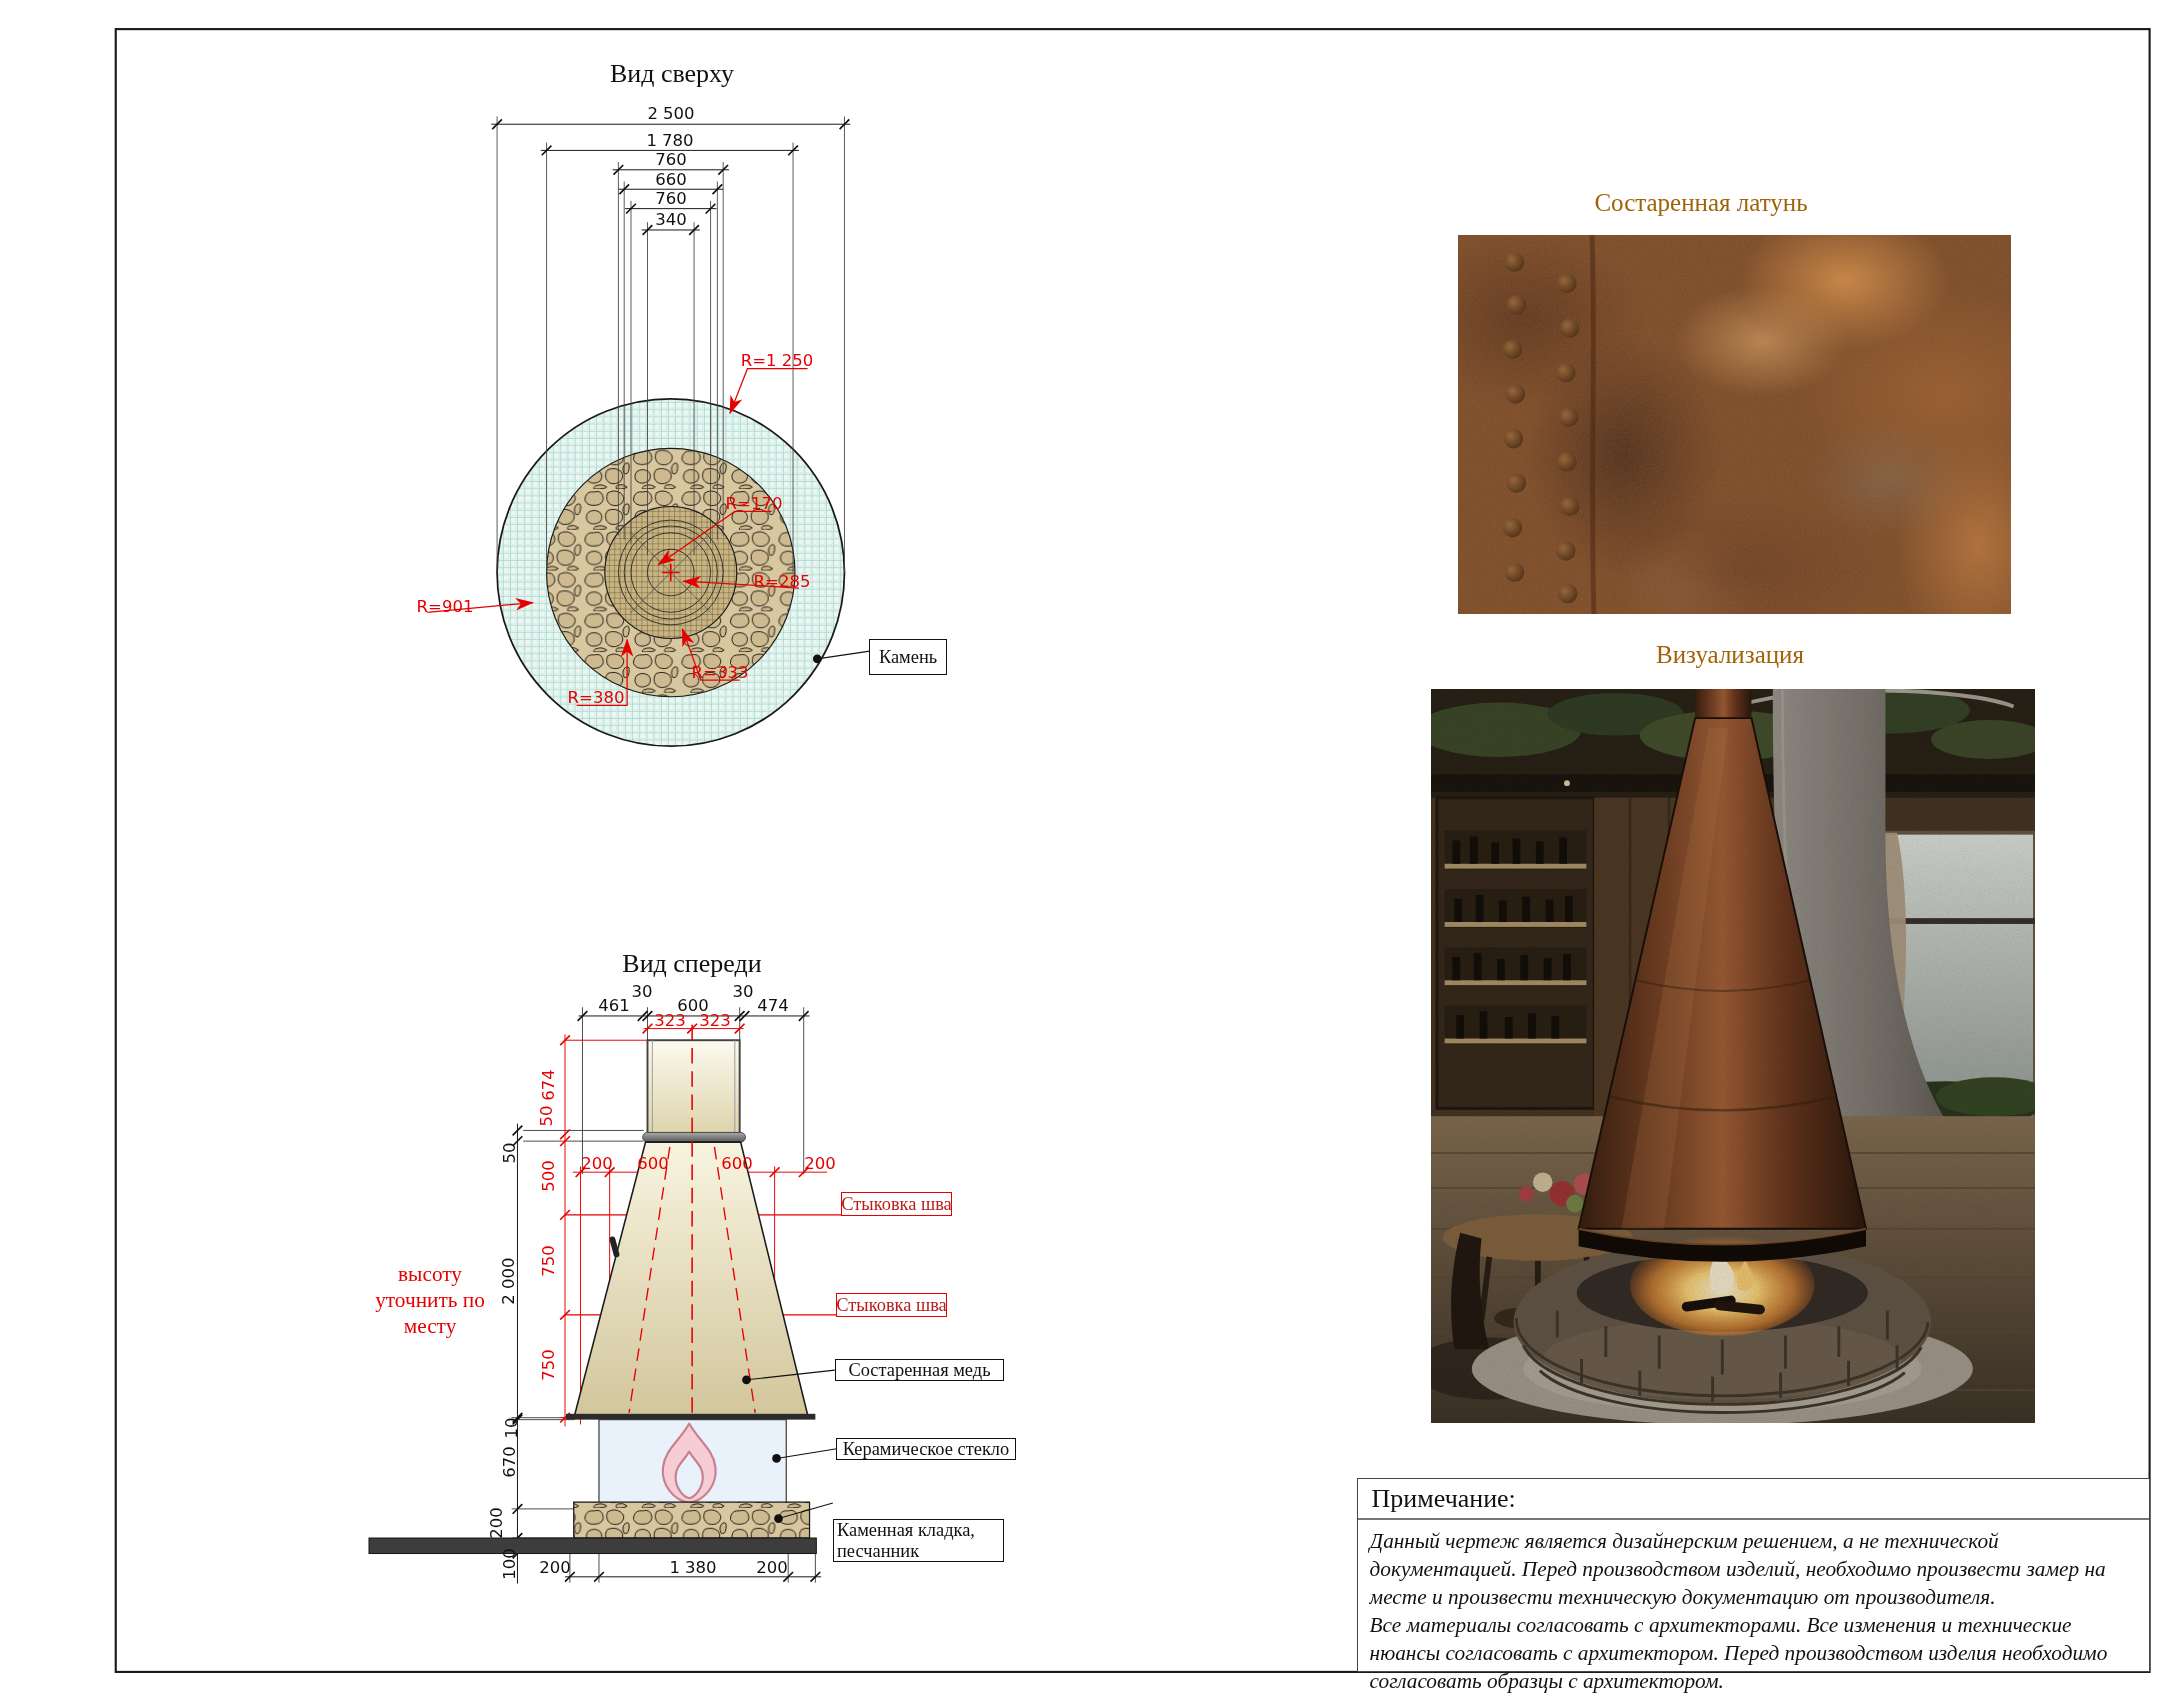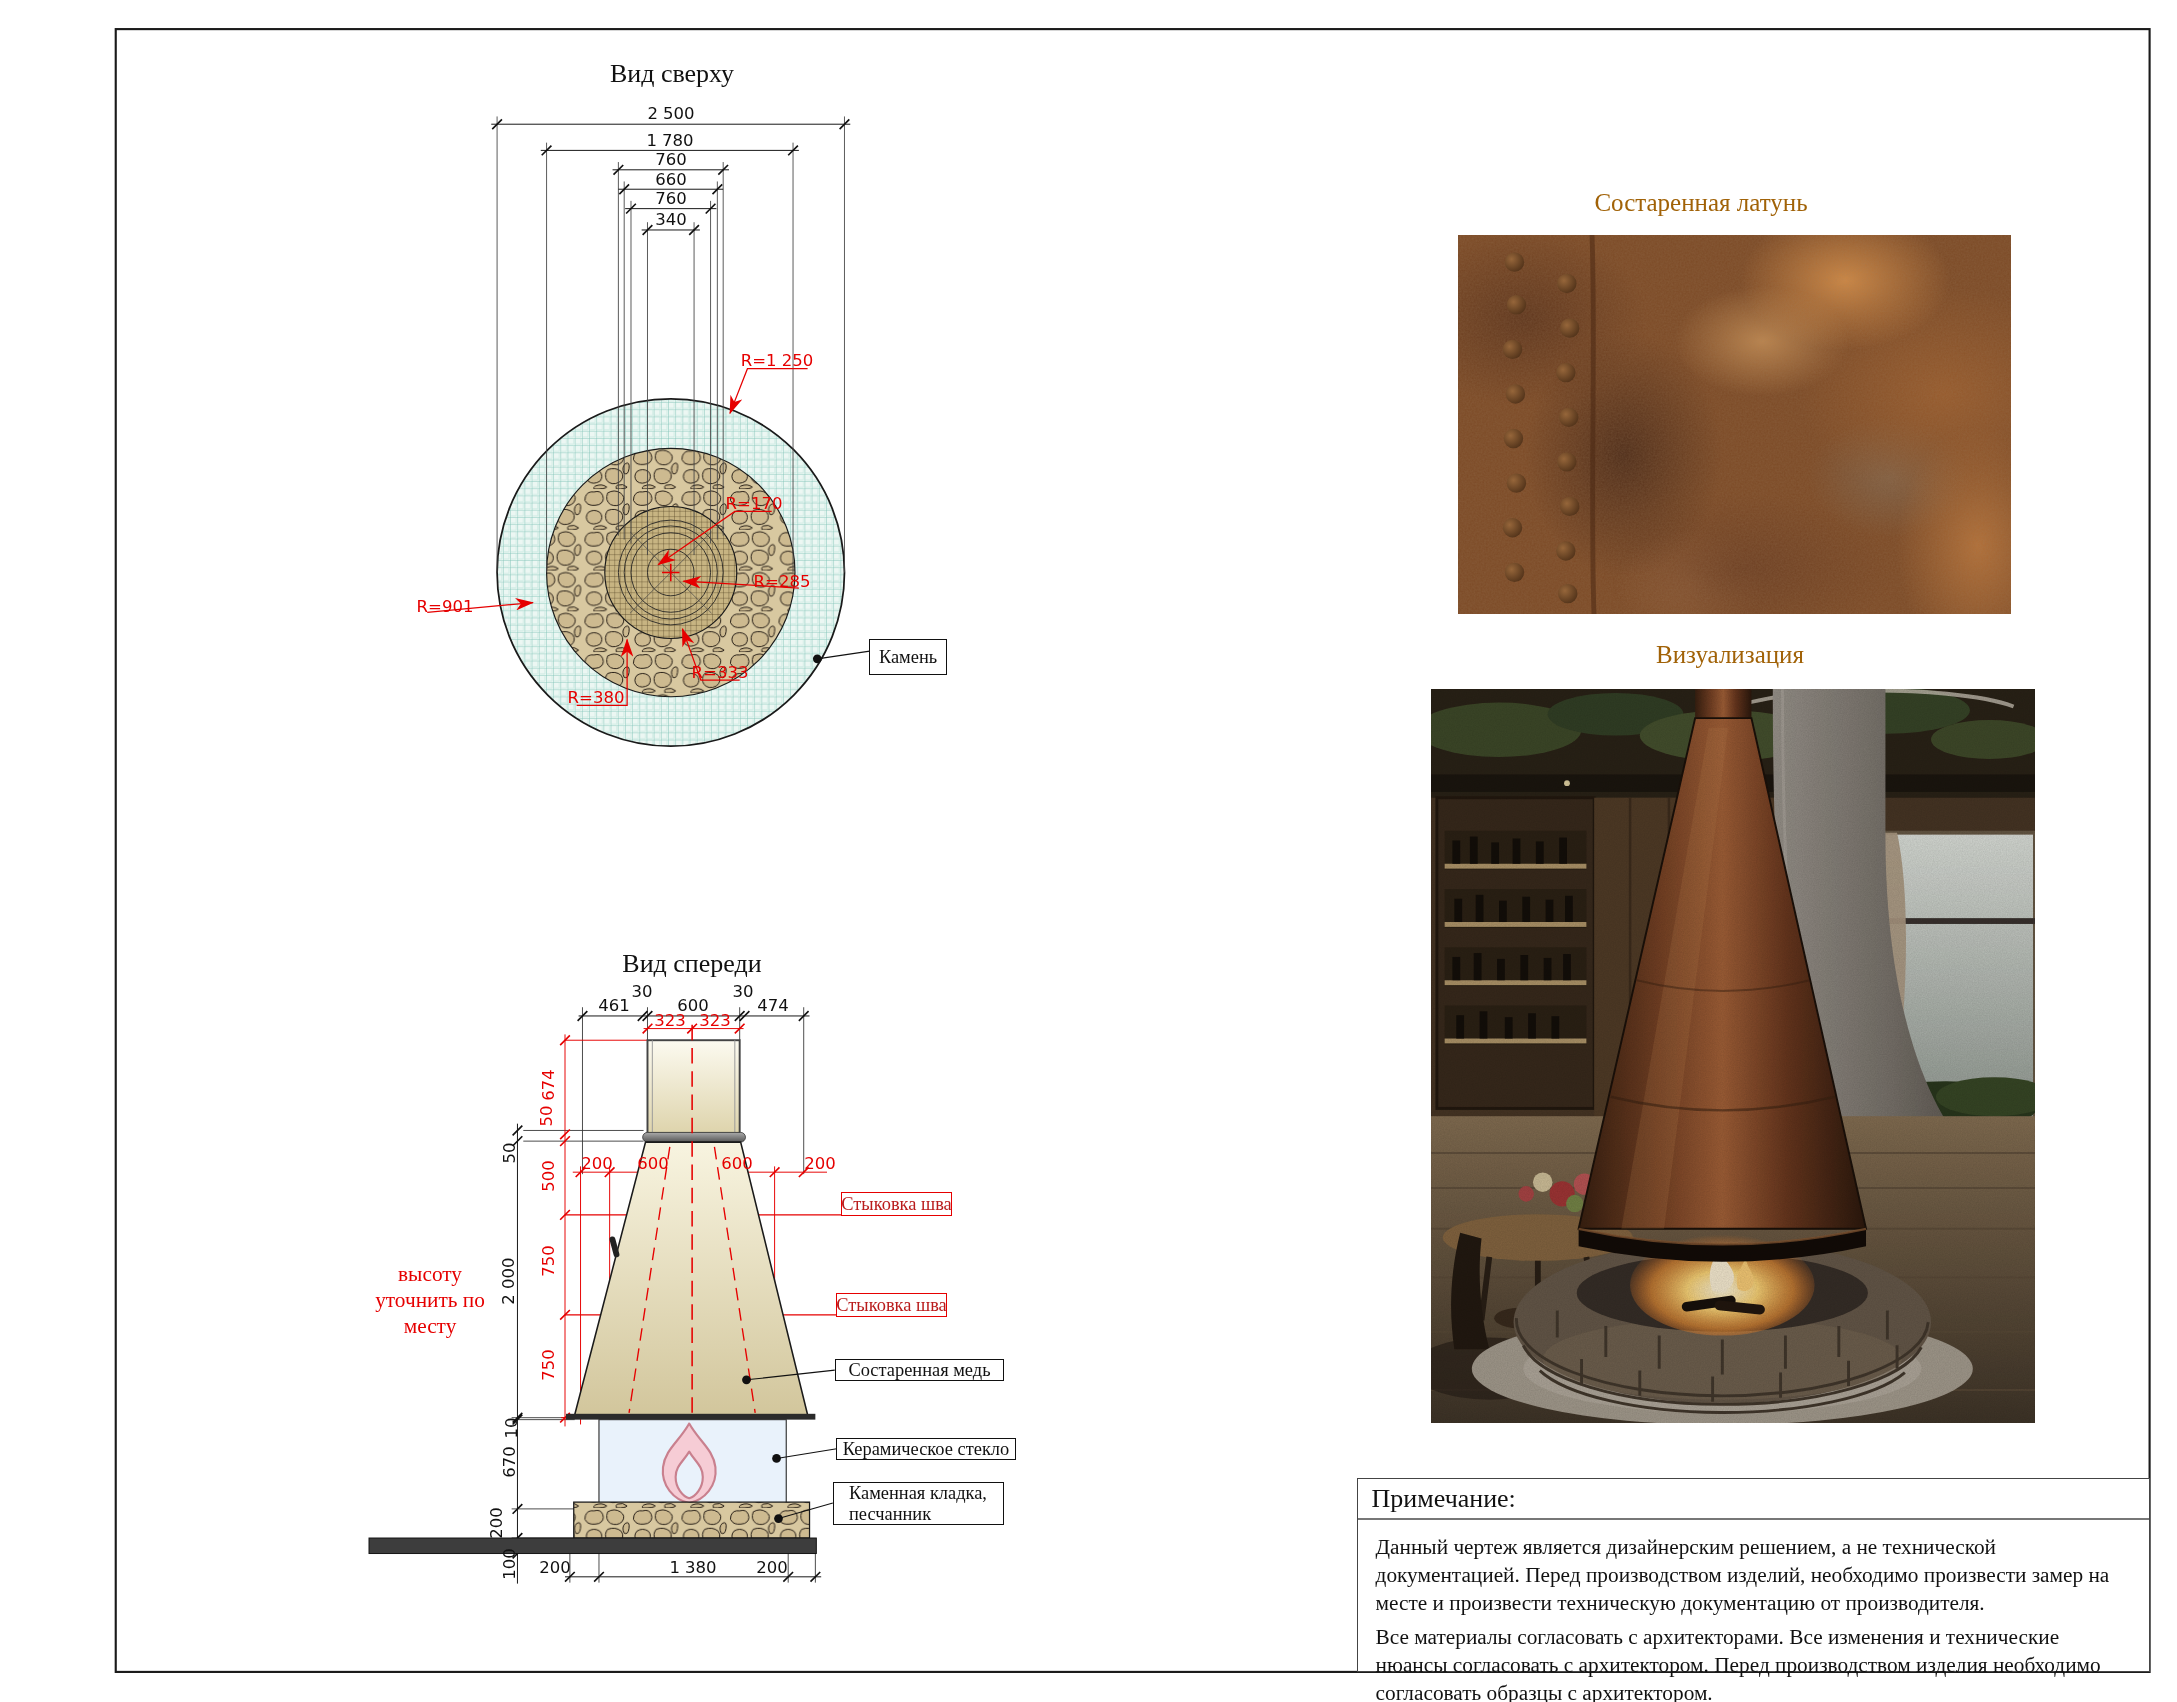--- a/index.html
+++ b/index.html
@@ -12,29 +12,29 @@
   .rot{transform:translate(-50%,-50%) rotate(-90deg);}
   .red{color:#e60000;}
   .vtitle{position:absolute;transform:translate(-50%,-50%);font:26px "Liberation Serif",serif;color:#111;white-space:nowrap;}
   .mat-lbl{position:absolute;transform:translate(-50%,-50%);font:25px "Liberation Serif",serif;color:#a16207;white-space:nowrap;}
   .page-title{position:absolute;right:36px;top:23px;text-align:right;
       font:37px/45px "Liberation Serif",serif;color:#111;}
   .callout{position:absolute;border:1.6px solid #111;background:#fff;display:flex;
       align-items:center;justify-content:center;font:18.4px "Liberation Serif",serif;color:#111;
       box-sizing:border-box;white-space:nowrap;}
   .callout.redbox{border-color:#e60000;color:#b91c1c;}
-  .masonry{flex-direction:column;align-items:flex-start;justify-content:center;padding-left:15px;line-height:20.4px;}
+  .masonry{flex-direction:column;align-items:flex-start;justify-content:center;padding-left:3px;line-height:20.4px;margin-top:37px;}
   .hnote{position:absolute;width:128px;text-align:center;transform:translate(-50%,-50%);
       font:21.3px/26px "Liberation Serif",serif;color:#e60000;}
   .note-box{position:absolute;left:1357px;top:1478px;width:793px;height:194px;
       border:1.9px solid #444;box-sizing:border-box;background:#fff;}
   .note-head{height:39px;border-bottom:2.9px solid #777;display:flex;align-items:center;
       padding-left:13.6px;font:26px "Liberation Serif",serif;color:#111;}
   .note-body{padding:6.8px 15.5px 0 11.6px;font:21.3px/28px "Liberation Serif",serif;color:#111;}
-  .note-body p{margin:6px;}
+  .note-body p{margin:0;font-style:italic;}
   .brass{position:absolute;left:1458px;top:235px;width:553px;height:379px;background-color:#7c4a26;
     background-image:
       radial-gradient(ellipse 175px 116px at 70% 12%, rgba(214,142,72,.9), transparent 60%),
       radial-gradient(ellipse 223px 165px at 88% 42%, rgba(156,94,46,.85), transparent 65%),
       radial-gradient(ellipse 165px 204px at 30% 58%, rgba(74,42,24,.9), transparent 60%),
       radial-gradient(ellipse 146px 92px at 55% 28%, rgba(208,152,92,.75), transparent 60%),
       radial-gradient(ellipse 204px 146px at 12% 22%, rgba(92,52,28,.9), transparent 60%),
       radial-gradient(ellipse 126px 184px at 94% 82%, rgba(196,124,62,.75), transparent 65%),
       radial-gradient(ellipse 243px 126px at 52% 88%, rgba(108,62,34,.9), transparent 60%),
       radial-gradient(ellipse 107px 78px at 42% 92%, rgba(168,114,72,.6), transparent 70%),

